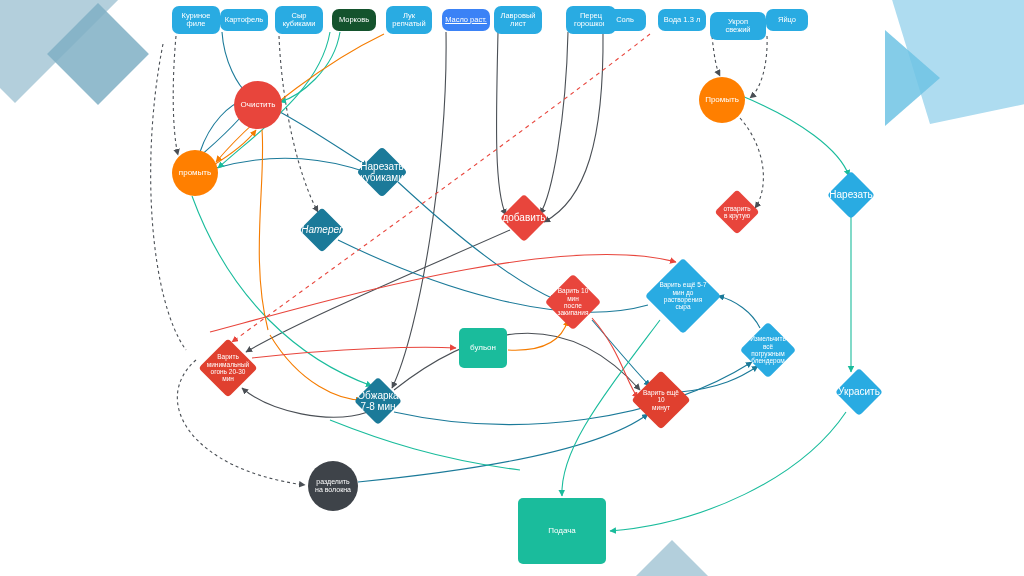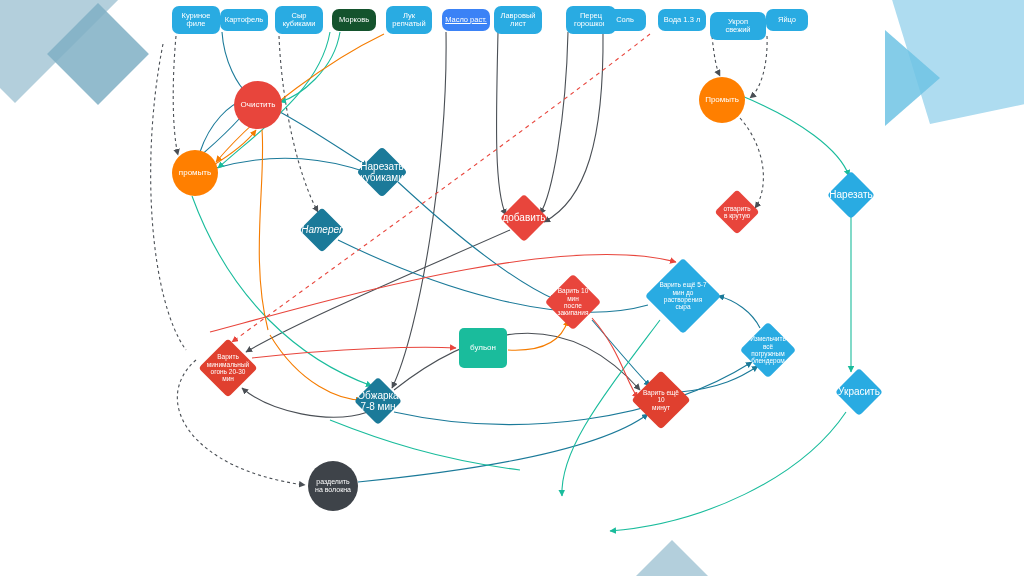--- a/index.html
+++ b/index.html
@@ -175,20 +175,23 @@
       <span class="lbl">Промыть</span>
       </div>
     <div class="node n-circle" style="left:308px;top:461px;width:50px;height:50px;background:#3E4349;font-size:7px;">
       <span class="lbl">разделить
 на волокна</span>
       </div>
 
     <div class="node n-rect" style="left:459px;top:328px;width:48px;height:40px;background:#1ABC9C;">
       <span class="lbl">бульон</span>
       </div>
+    <div class="node n-rect" style="left:518px;top:498px;width:88px;height:66px;background:#1ABC9C;">
+      <span class="lbl">Подача</span>
+      </div>
 
     <div class="node n-diamond" style="left:364px;top:154px;width:36px;height:36px;">
       <div class="dshape" style="background:#1B7A99;"></div>
       <span class="lbl">Нарезать
 кубиками</span>
       </div>
 
     <div class="node n-diamond small" style="left:306px;top:214px;width:32px;height:32px;font-style:italic;">
       <div class="dshape" style="background:#1B7A99;"></div>
       <span class="lbl">Натереть</span>

